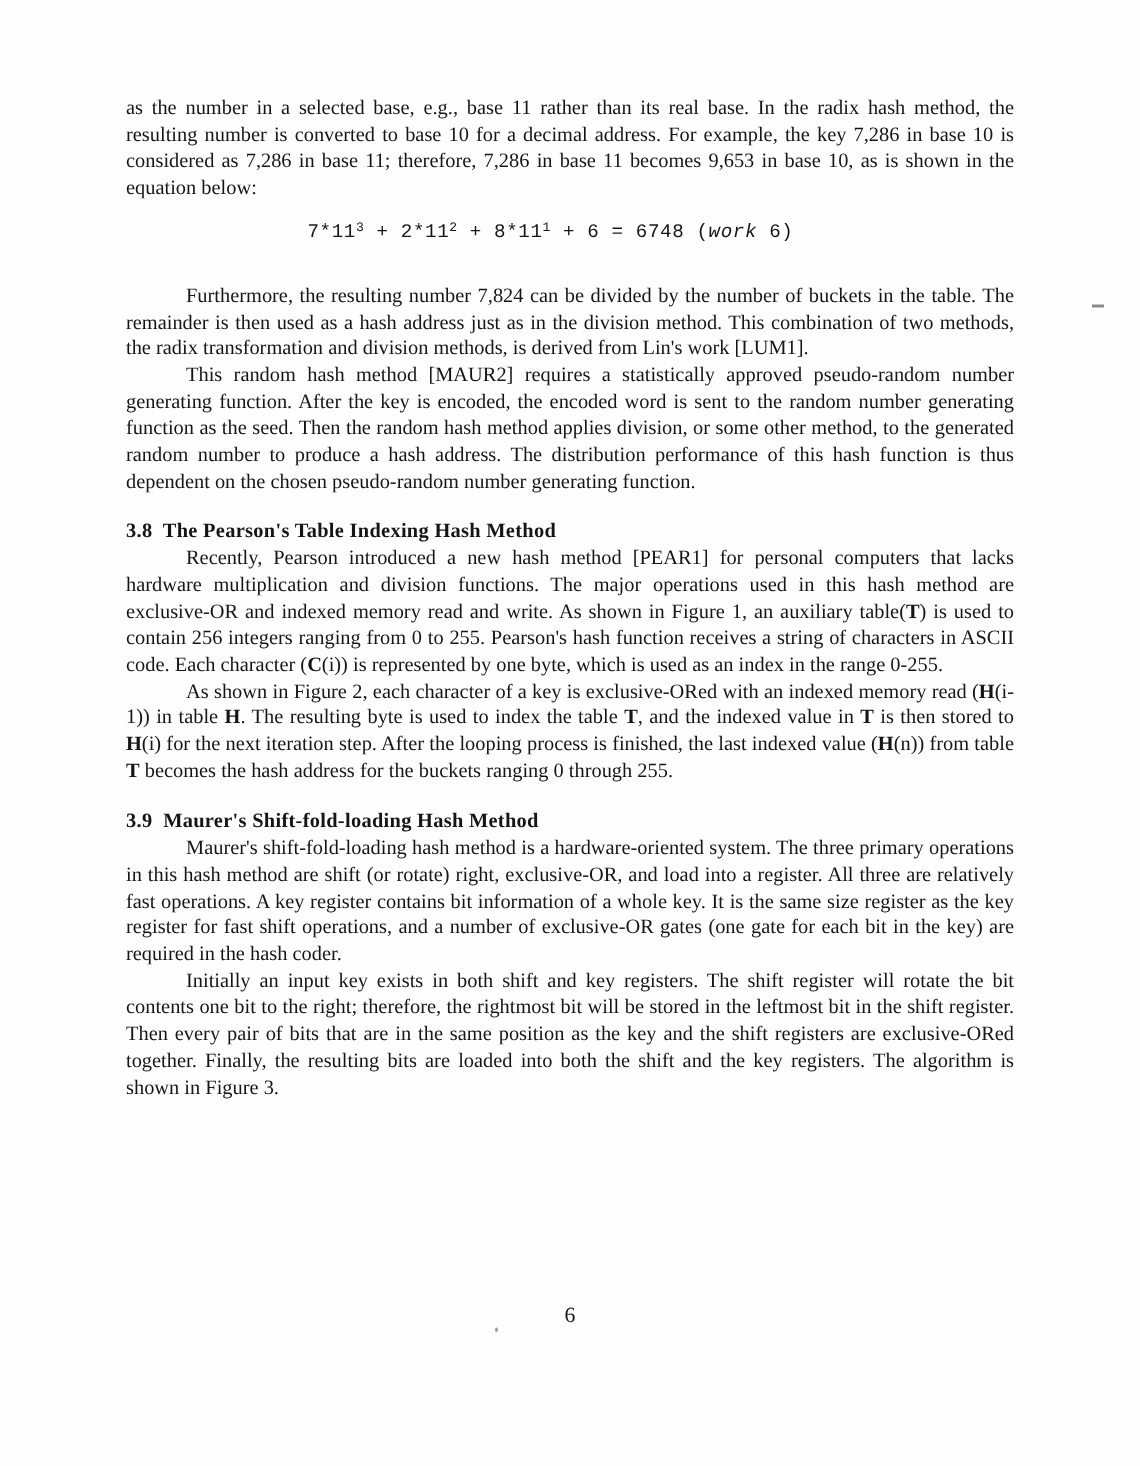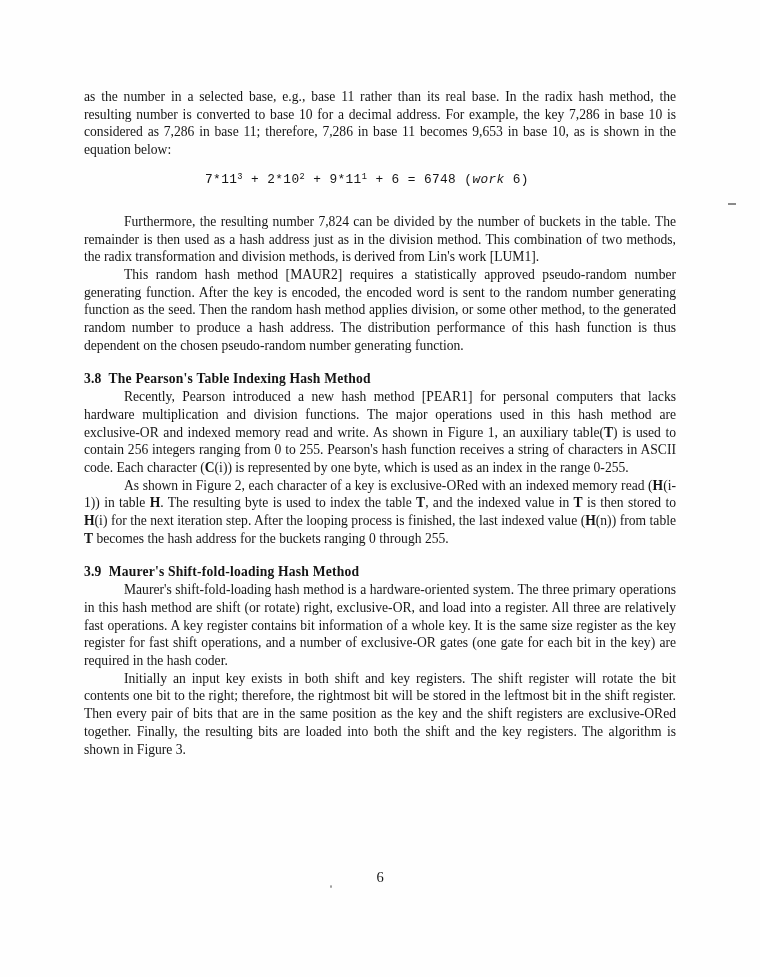--- a/index.html
+++ b/index.html
@@ -15,21 +15,21 @@
     font-family: "Liberation Serif", "DejaVu Serif", serif;
     color: #151515;
   }
   .sheet {
     position: absolute;
     inset: 0;
   }
   .doc {
     position: absolute;
     left: 84px;
-    top: 88px;
+    top: 63px;
     width: 592px;
     font-size: 13.6px;
     line-height: 17.7px;
     text-align: justify;
   }
   .doc .block { margin: 0; }
   .doc .paragraph.indent { text-indent: 40px; }
   .doc .heading {
     font-weight: bold;
     text-align: left;
@@ -78,21 +78,21 @@
     background: #9a9a9a;
     border-radius: 50%;
   }
 </style>
 </head>
 <body>
 
 <div class="sheet">
   <div class="doc">
       <div class="block paragraph"><span class="seg">as the number in a selected base, e.g., base 11 rather than its real base.  In the radix hash method, the resulting number is converted to base 10 for a decimal address.  For example, the key 7,286 in base 10 is considered as 7,286 in base 11; therefore, 7,286 in base 11 becomes 9,653 in base 10, as is shown in the equation below:</span></div>
-      <div class="block equation"><span class="seg">7*11</span><span class="seg sup">3</span><span class="seg"> + 2*10</span><span class="seg sup">2</span><span class="seg"> + 9*11</span><span class="seg sup">1</span><span class="seg"> + 6 = 6748 (</span><span class="seg i">work</span><span class="seg"> 6)</span></div>
+      <div class="block equation"><span class="seg">7*11</span><span class="seg sup">3</span><span class="seg"> + 2*11</span><span class="seg sup">2</span><span class="seg"> + 8*11</span><span class="seg sup">1</span><span class="seg"> + 6 = 6748 (</span><span class="seg i">work</span><span class="seg"> 6)</span></div>
       <div class="block paragraph indent"><span class="seg">Furthermore, the resulting number 7,824 can be divided by the number of buckets in the table.  The remainder is then used as a hash address just as in the division method.  This combination of two methods, the radix transformation and division methods, is derived from Lin's work [LUM1].</span></div>
       <div class="block paragraph indent"><span class="seg">This random hash method [MAUR2] requires a statistically approved pseudo-random number generating function.  After the key is encoded, the encoded word is sent to the random number generating function as the seed.  Then the random hash method applies division, or some other method, to the generated random number to produce a hash address.  The distribution performance of this hash function is thus dependent on the chosen pseudo-random number generating function.</span></div>
       <div class="block heading"><span class="seg">3.8&nbsp; The Pearson's Table Indexing Hash Method</span></div>
       <div class="block paragraph indent"><span class="seg">Recently, Pearson introduced a new hash method [PEAR1] for personal computers that lacks hardware multiplication and division functions.  The major operations used in this hash method are exclusive-OR and indexed memory read and write.  As shown in Figure 1, an auxiliary table(</span><span class="seg b">T</span><span class="seg">) is used to contain 256 integers ranging from 0 to 255.  Pearson's hash function receives a string of characters in ASCII code.  Each character (</span><span class="seg b">C</span><span class="seg">(i)) is represented by one byte, which is used as an index in the range 0-255.</span></div>
       <div class="block paragraph indent"><span class="seg">As shown in Figure 2, each character of a key is exclusive-ORed with an indexed memory read (</span><span class="seg b">H</span><span class="seg">(i-1)) in table </span><span class="seg b">H</span><span class="seg">.  The resulting byte is used to index the table </span><span class="seg b">T</span><span class="seg">, and the indexed value in </span><span class="seg b">T</span><span class="seg"> is then stored to </span><span class="seg b">H</span><span class="seg">(i) for the next iteration step.  After the looping process is finished, the last indexed value (</span><span class="seg b">H</span><span class="seg">(n)) from table </span><span class="seg b">T</span><span class="seg"> becomes the hash address for the buckets ranging 0 through 255.</span></div>
       <div class="block heading"><span class="seg">3.9&nbsp; Maurer's Shift-fold-loading Hash Method</span></div>
       <div class="block paragraph indent"><span class="seg">Maurer's shift-fold-loading hash method is a hardware-oriented system.  The three primary operations in this hash method are shift (or rotate) right, exclusive-OR, and load into a register.  All three are relatively fast operations.  A key register contains bit information of a whole key.  It is the same size register as the key register for fast shift operations, and a number of exclusive-OR gates (one gate for each bit in the key) are required in the hash coder.</span></div>
       <div class="block paragraph indent"><span class="seg">Initially an input key exists in both shift and key registers.  The shift register will rotate the bit contents one bit to the right; therefore, the rightmost bit will be stored in the leftmost bit in the shift register.  Then every pair of bits that are in the same position as the key and the shift registers are exclusive-ORed together.  Finally, the resulting bits are loaded into both the shift and the key registers.  The algorithm is shown in Figure 3.</span></div>
     </div>
   <div class="page-number">6</div>

